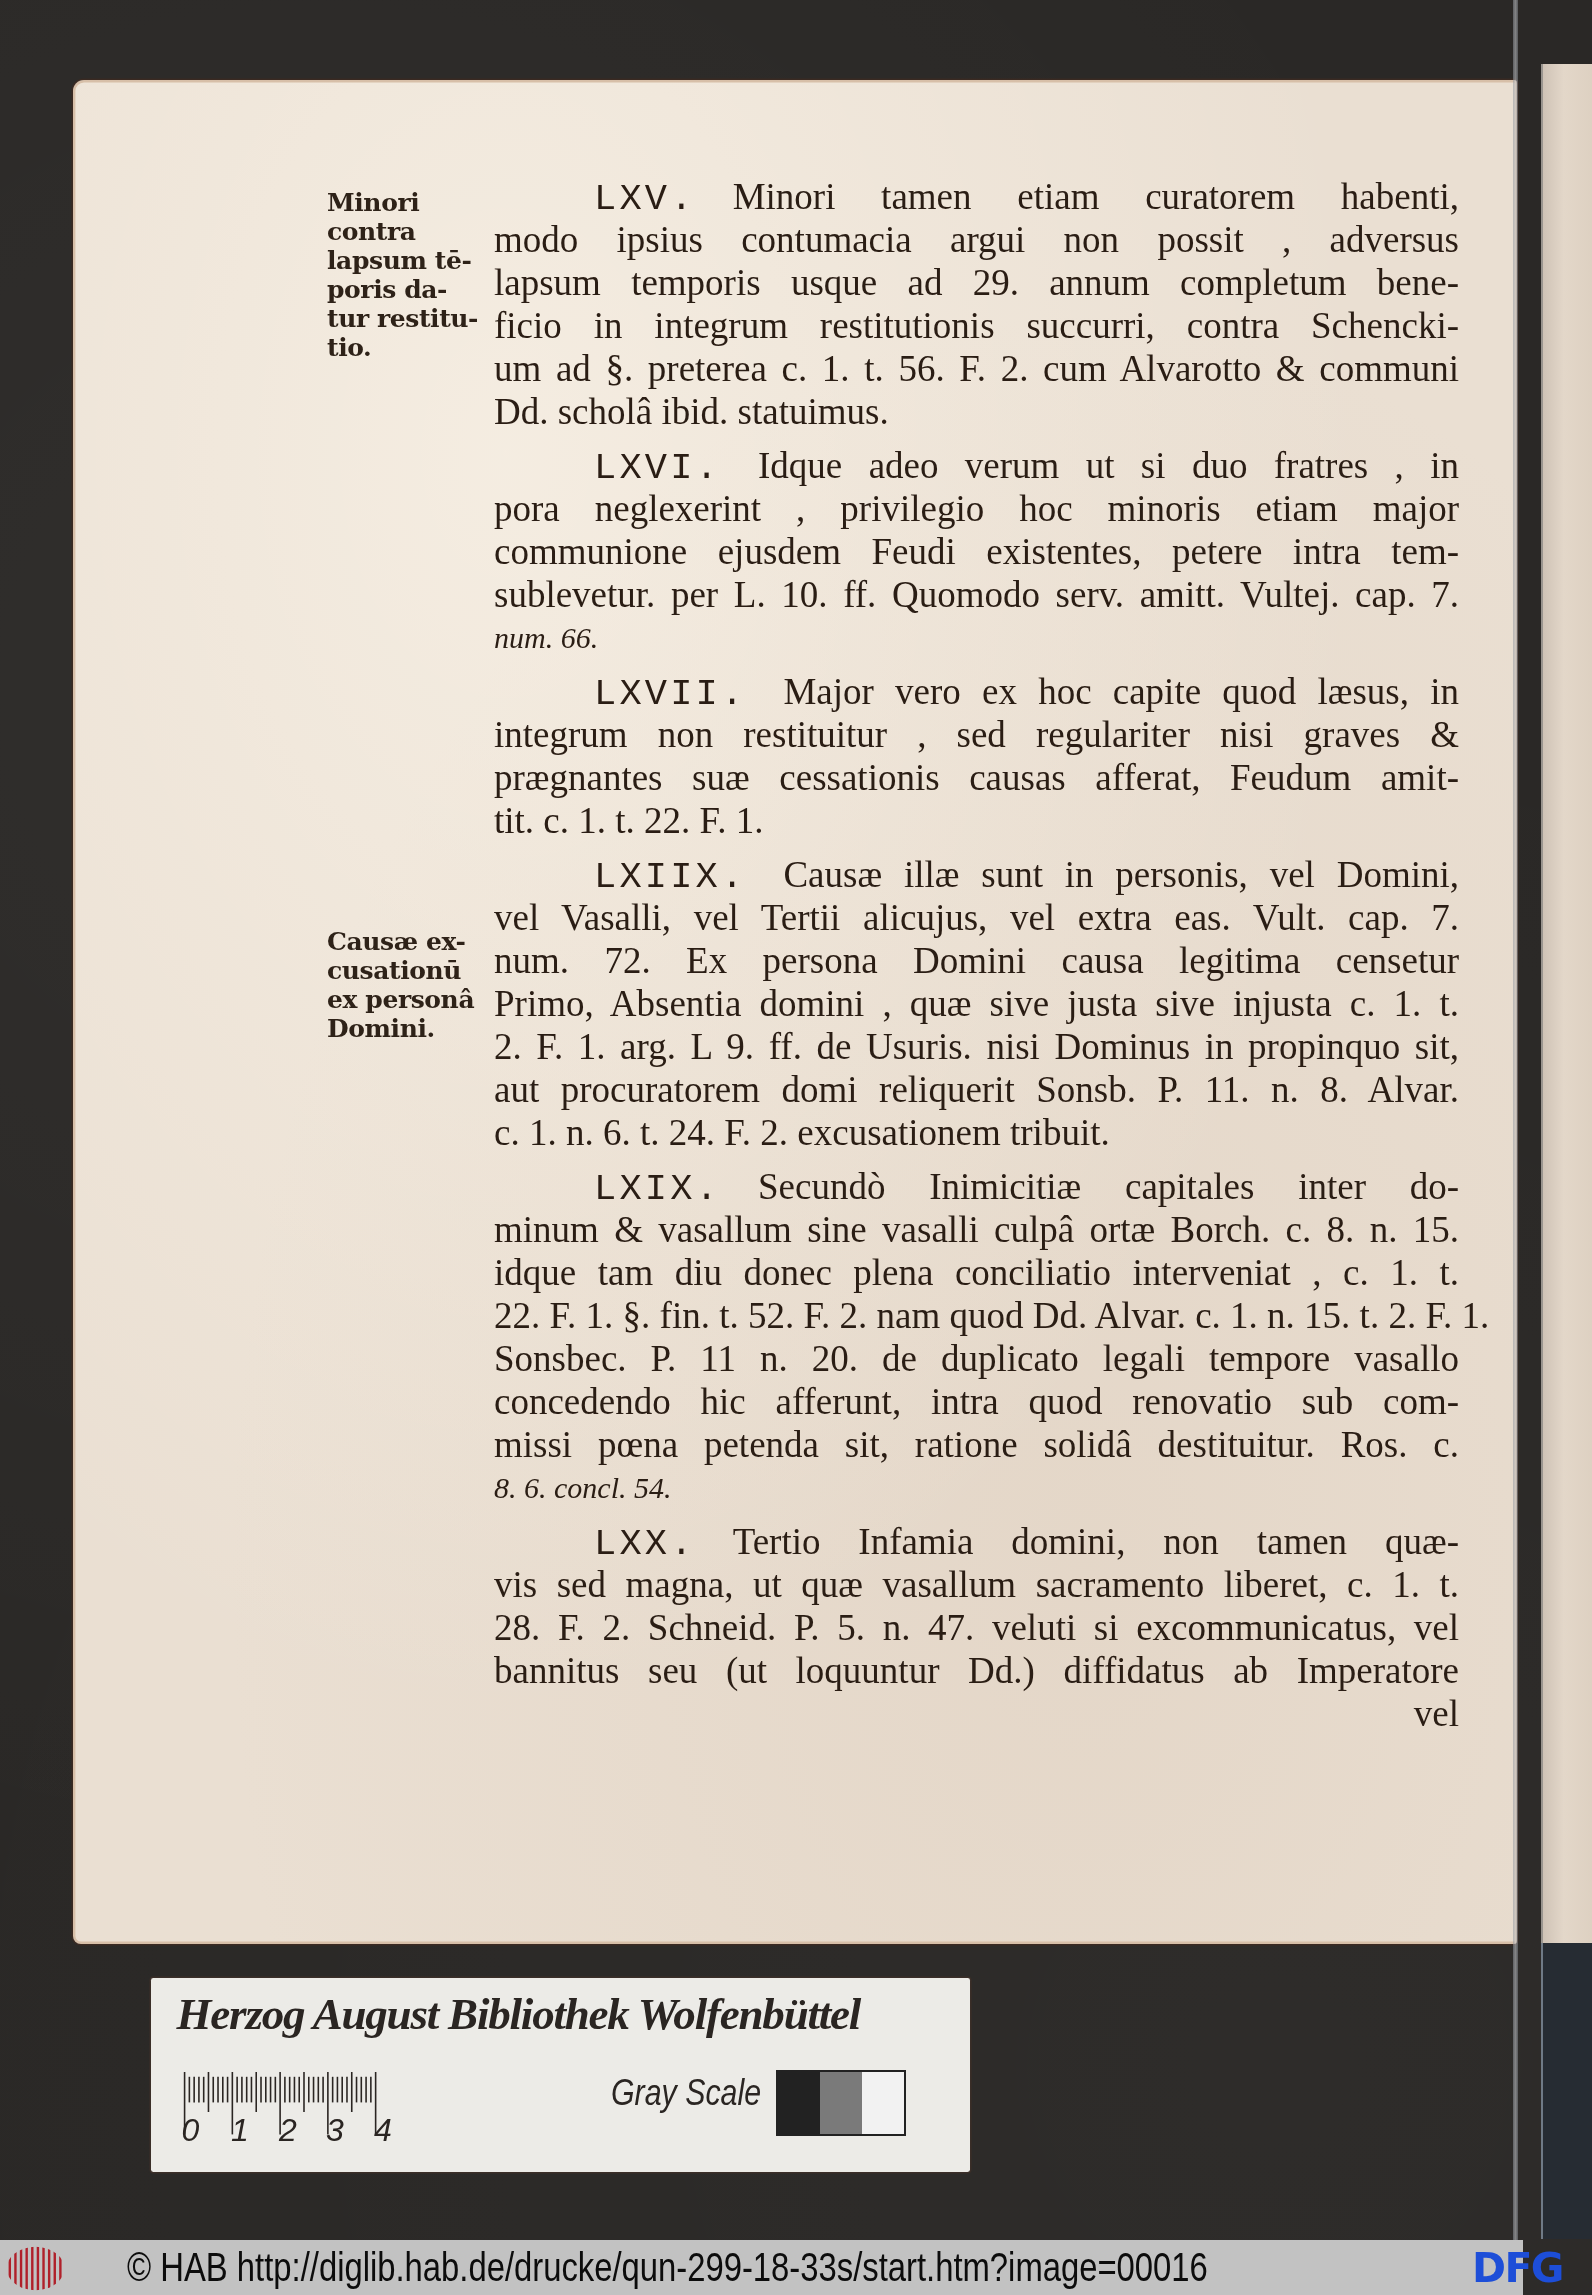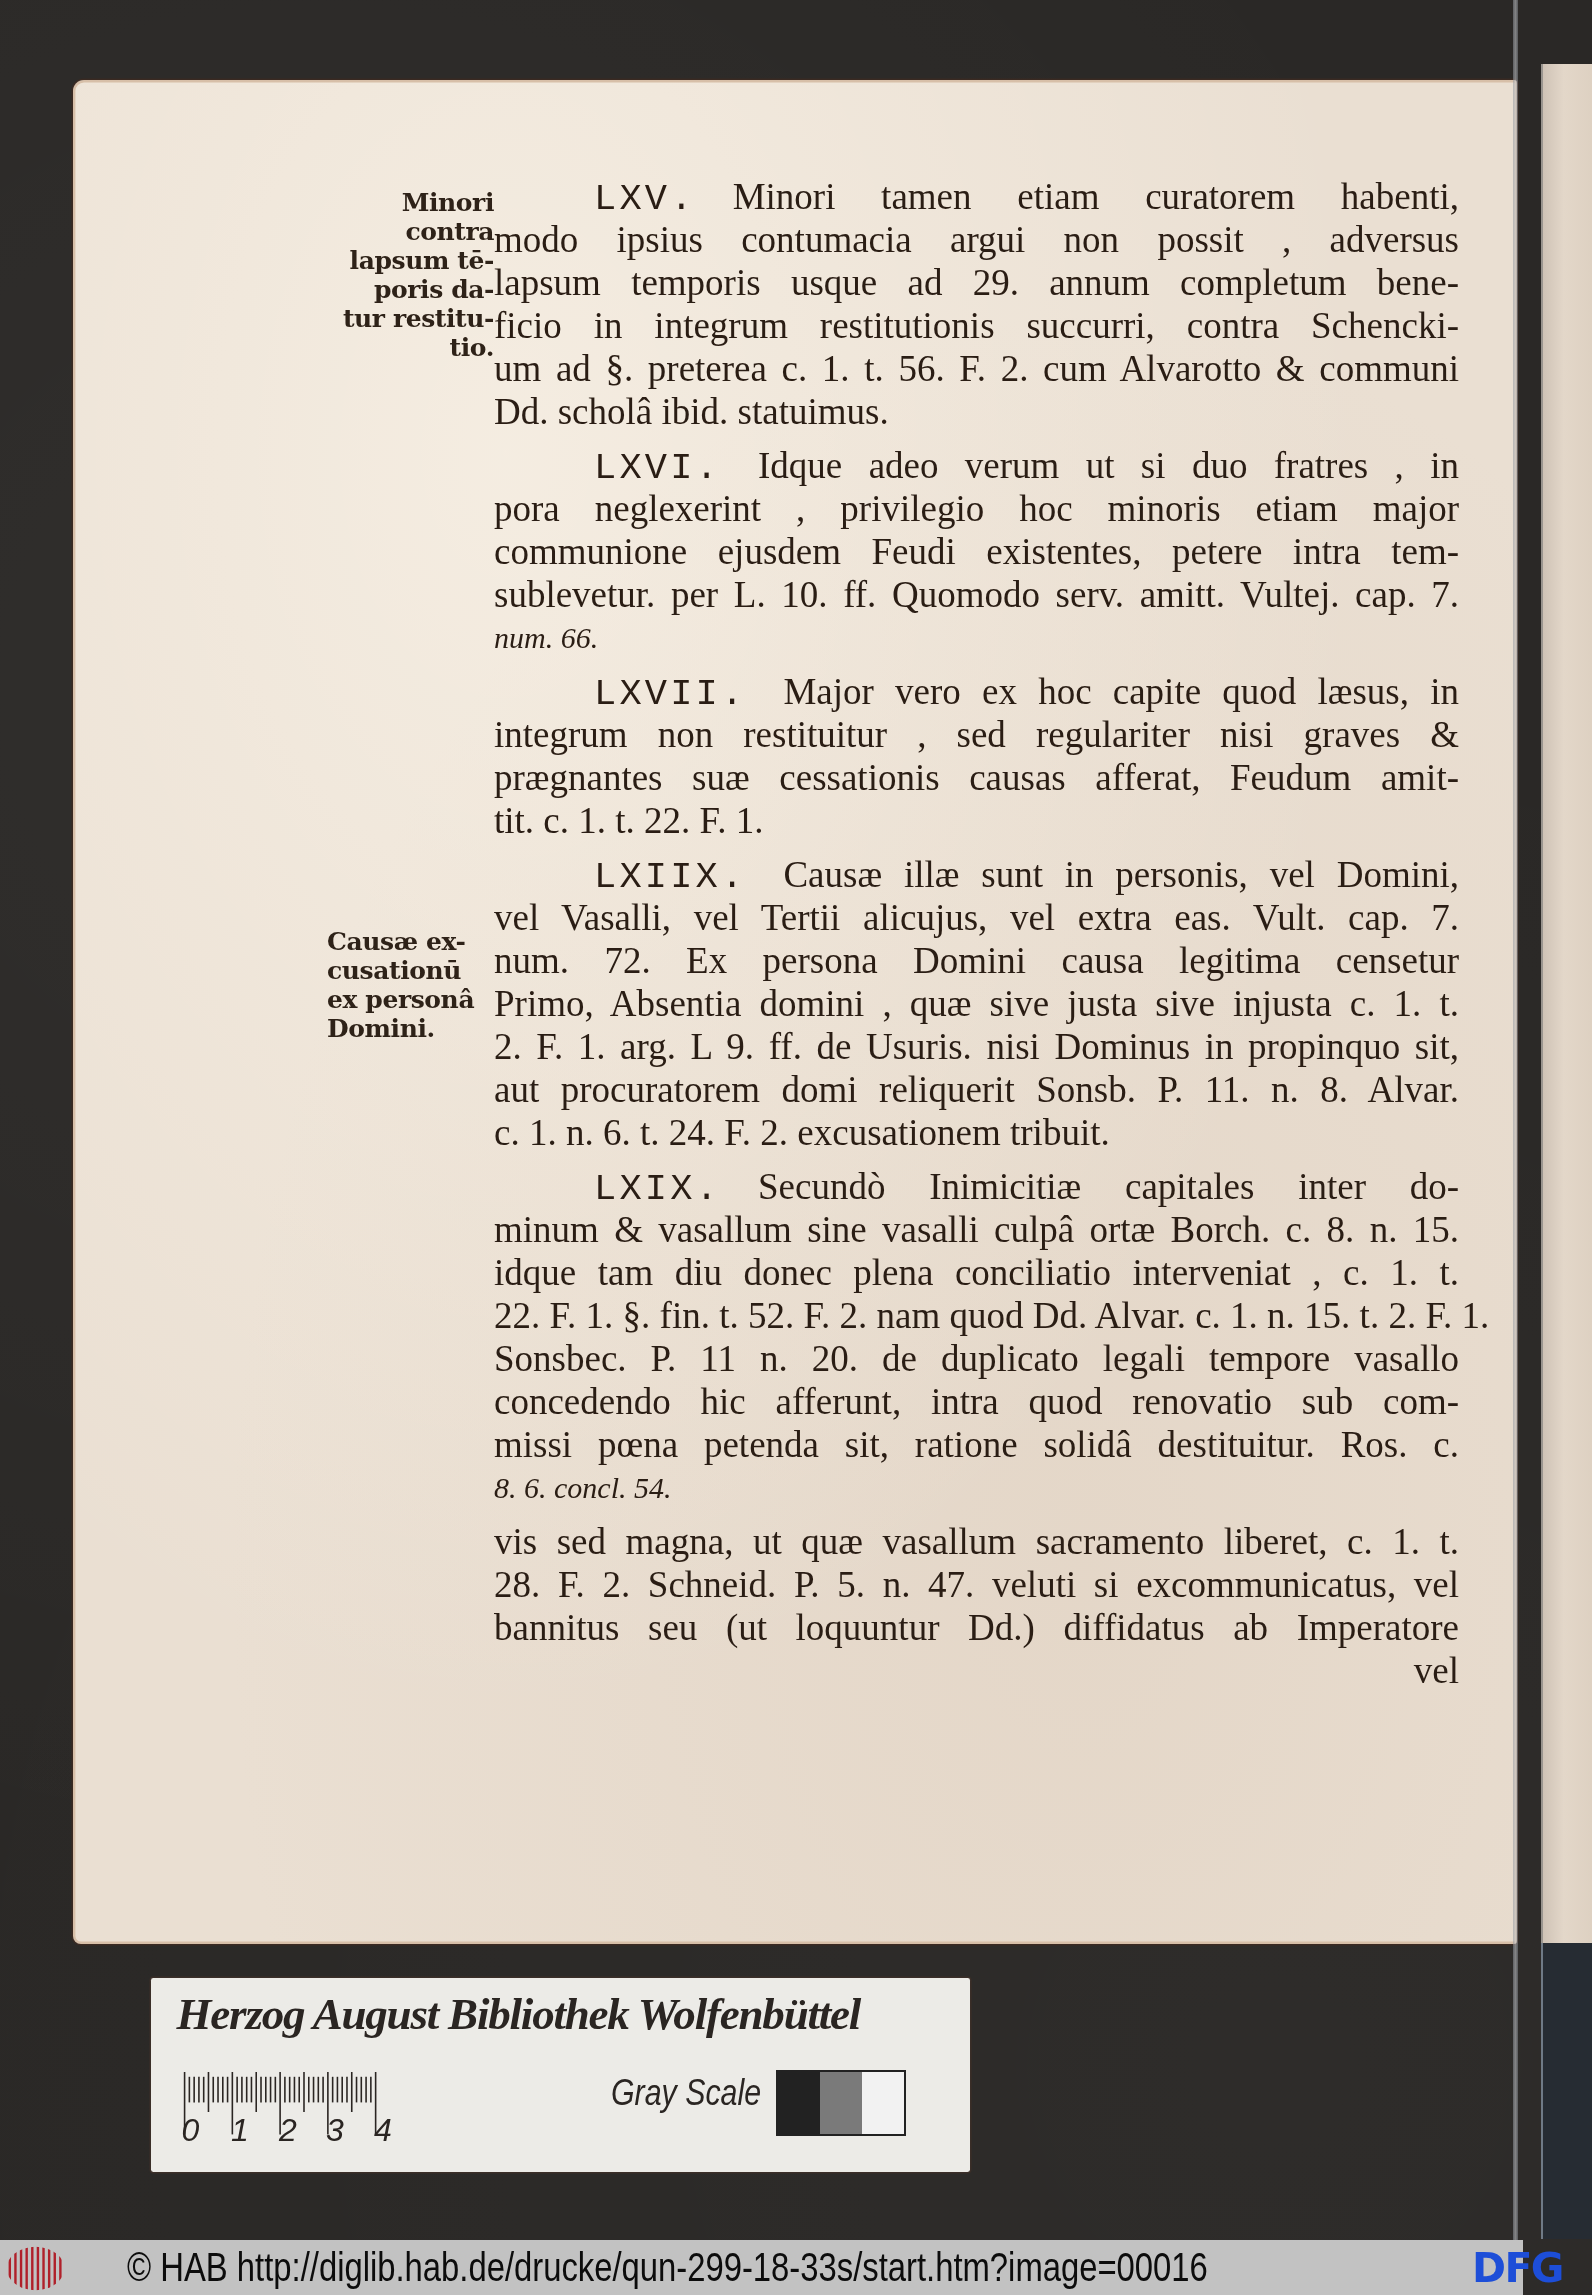--- a/index.html
+++ b/index.html
@@ -109,21 +109,21 @@
 </head>
 <body>
 
 <div class="backdrop-texture"></div>
 <div class="adjacent-page"></div>
 <div class="adjacent-page-lower"></div>
 
 <div class="page"></div>
 <div class="glass-edge"></div>
 
-<div class="sidenote" style="top:188px;text-align:right;">
+<div class="sidenote" style="top:188px;">
   <span>Minori</span>
   <span>contra</span>
   <span>lapsum tē-</span>
   <span>poris da-</span>
   <span>tur restitu-</span>
   <span>tio.</span>
 </div>
 <div class="sidenote" style="top:927px;">
   <span>Causæ ex-</span>
   <span>cusationū</span>
@@ -166,20 +166,21 @@
     <span class="line"><span class="numeral">LXIX.</span><span>Secundò Inimicitiæ capitales inter do-</span></span>
     <span class="line">minum &amp; vasallum sine vasalli culpâ ortæ Borch. c. 8. n. 15.</span>
     <span class="line">idque tam diu donec plena conciliatio interveniat , c. 1. t.</span>
     <span class="line">22. F. 1. §. fin. t. 52. F. 2. nam quod Dd. Alvar. c. 1. n. 15. t. 2. F. 1.</span>
     <span class="line">Sonsbec. P. 11 n. 20. de duplicato legali tempore vasallo</span>
     <span class="line">concedendo hic afferunt, intra quod renovatio sub com-</span>
     <span class="line">missi pœna petenda sit, ratione solidâ destituitur. Ros. c.</span>
     <span class="line last ref">8. 6. concl. 54.</span>
   </div>
   <div class="para" style="margin-top:11px;">
+    <span class="line"><span class="numeral">LXX.</span><span>Tertio Infamia domini, non tamen quæ-</span></span>
     <span class="line">vis sed magna, ut quæ vasallum sacramento liberet, c. 1. t.</span>
     <span class="line">28. F. 2. Schneid. P. 5. n. 47. veluti si excommunicatus, vel</span>
     <span class="line">bannitus seu (ut loquuntur Dd.) diffidatus ab Imperatore</span>
     <span class="line right">vel</span>
   </div>
 </div>
 
 <div class="ruler-card">
   <div class="ruler-title">Herzog August Bibliothek Wolfenbüttel</div>
   <svg class="ruler-ticks" viewBox="0 0 250 80" preserveAspectRatio="none">

